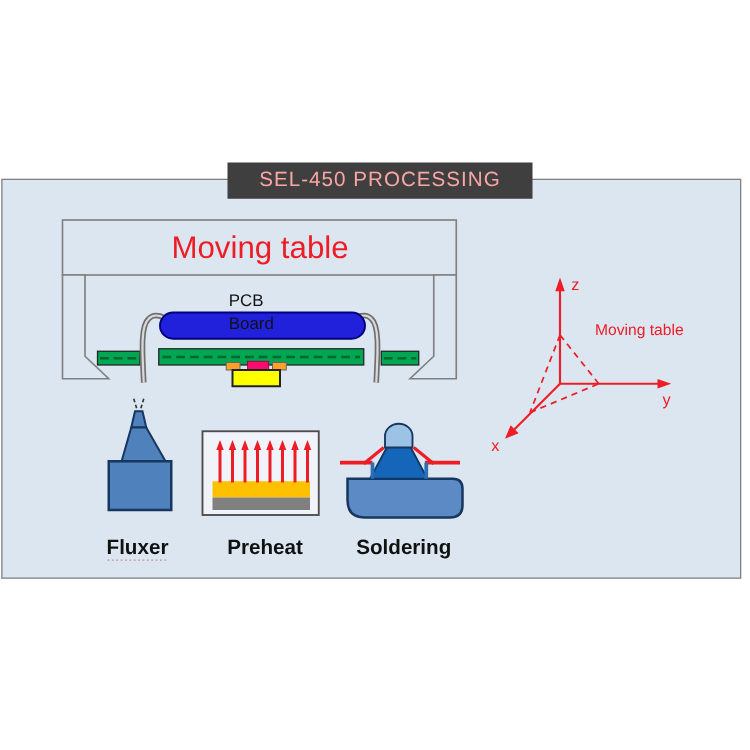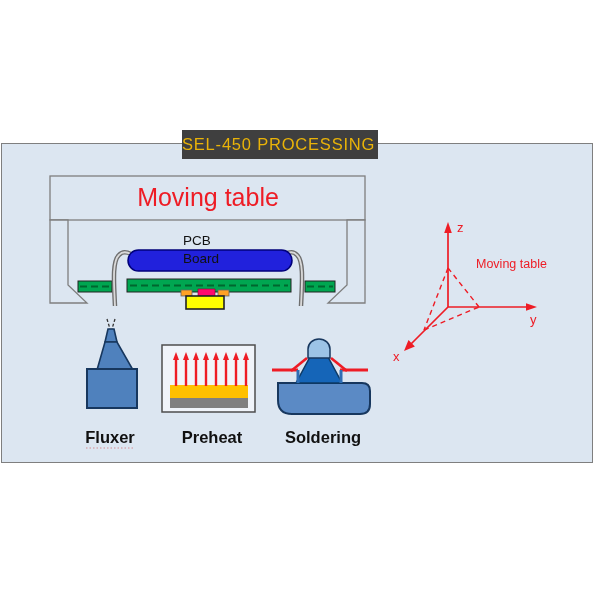--- a/index.html
+++ b/index.html
@@ -5,22 +5,22 @@
   html,body{margin:0;padding:0;}
   body{
     width:600px;height:600px;position:relative;background:#ffffff;
     font-family:"Liberation Sans",sans-serif;overflow:hidden;
   }
   .panel{
     position:absolute;left:1px;top:143px;width:592px;height:320px;
     background:#dce6f1;border:1.5px solid #7f7f7f;box-sizing:border-box;
   }
   .title-bar{
-    position:absolute;left:182px;top:130px;width:196px;height:29px;
-    background:#3f3f3f;color:#eab308;display:flex;align-items:center;
+    position:absolute;left:182px;top:130px;width:244px;height:29px;
+    background:#3f3f3f;color:#fca5a5;display:flex;align-items:center;justify-content:center;
     font-size:16.5px;letter-spacing:0.8px;z-index:5;
   }
   svg.diagram{position:absolute;left:0;top:0;z-index:6;}
   text{font-family:"Liberation Sans",sans-serif;}
   .t-red-big{fill:#ee1c25;font-size:25px;}
   .t-red-sm{fill:#ee1c25;font-size:12.5px;}
   .t-red-ax{fill:#ee1c25;font-size:13px;}
   .t-black{fill:#111111;font-size:13.5px;}
   .t-label{fill:#111111;font-size:16.5px;font-weight:bold;}
   .outline{fill:#dce6f1;stroke:#7f7f7f;stroke-width:1.3;}

